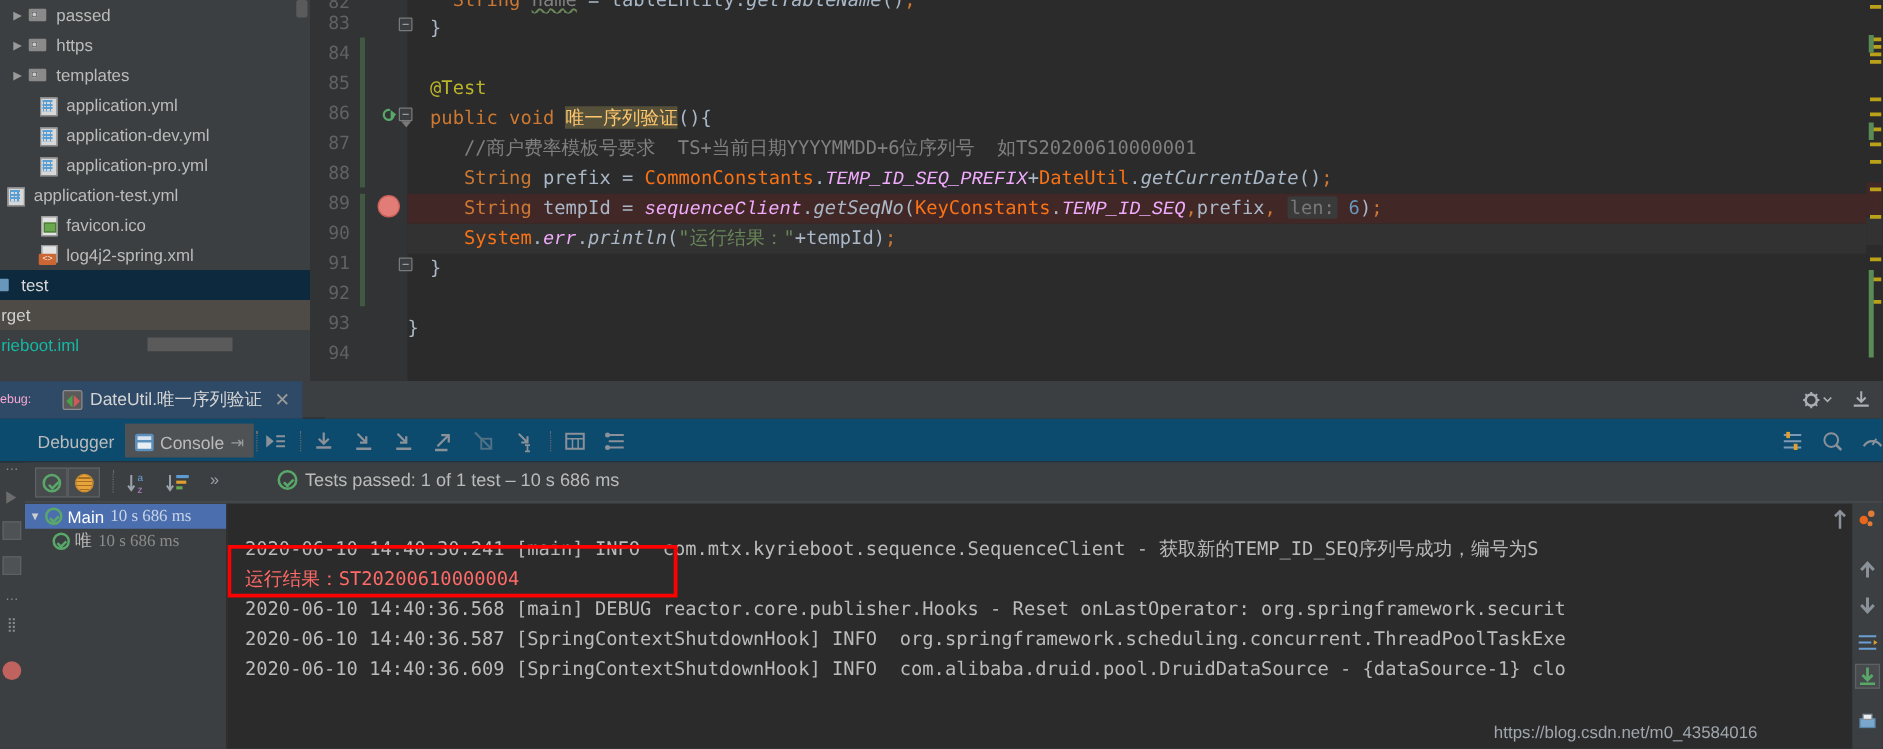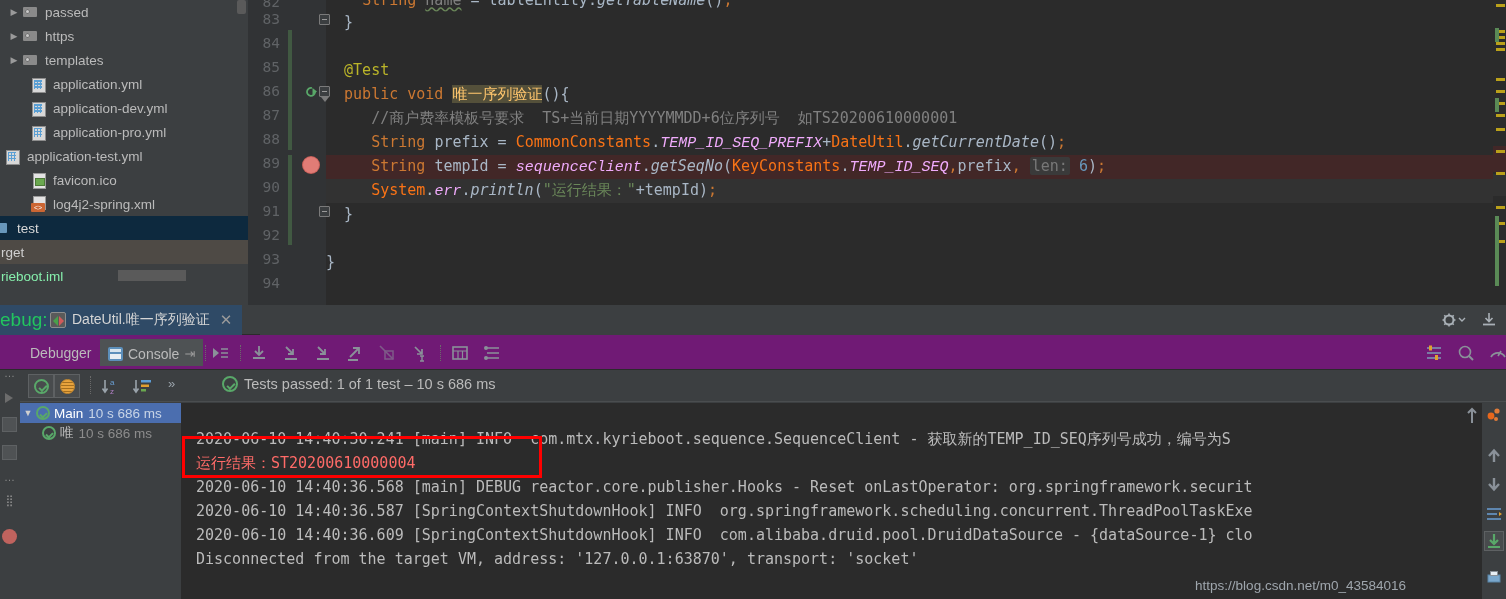--- a/index.html
+++ b/index.html
@@ -113,21 +113,21 @@
   .tree-row.sel-blue {
     background: #0d293e;
     color: #d8d8d8;
     width: 248px;
   }
   .tree-row.sel-gray {
     background: #4e4a45;
     color: #cfcfcf;
     width: 248px;
   }
-  .tree-row.iml-row { color: #86efac; }
+  .tree-row.iml-row { color: #14b8a6; }
   .tree-row.iml-row .hlbar {
     position: absolute; left: 118px; top: 6px;
     width: 68px; height: 11px; background: #5a5a5a;
   }
 
   
   .tree-scroll-nub {
     position: absolute; right: 2px; top: 0; width: 9px; height: 14px;
     background: #5a5a5a; border-radius: 2px;
   }
@@ -239,21 +239,21 @@
   }
 
   
   .tabs-row {
     position: absolute; left: 0; top: 0; width: 1506px; height: 30px;
     background: #3c3f41;
     border-bottom: 1px solid #2b2b2b;
   }
   .debug-label {
     position: absolute; left: 0; top: 0; height: 44px; line-height: 30px;
-    color: #22c55e; font-size: 19px;
+    color: #f9a8d4; font-size: 10px;
     padding-left: 0px;
     background: #31517a00;
   }
   .debug-label-bg {
     position: absolute; left: 0; top: 0; width: 40px; height: 30px;
     background: #2f4a66;
   }
   .run-tab {
     position: absolute; left: 40px; top: 0; height: 30px;
     display: flex; align-items: center; gap: 6px;
@@ -286,21 +286,21 @@
     position: absolute; right: 36px; top: 7px; width: 30px; height: 16px;
     color: #a0a0a0; font-size: 14px;
   }
   .dl-btn {
     position: absolute; right: 8px; top: 6px; width: 18px; height: 18px;
   }
 
   
   .subbar {
     position: absolute; left: 0; top: 30px; width: 1506px; height: 35px;
-    background: #701a75;
+    background: #0c4a6e;
     border-bottom: 1px solid #2b2b2b;
   }
   .sub-tab {
     position: absolute; top: 4px; height: 27px;
     display: flex; align-items: center; gap: 5px;
     padding: 0 8px;
     color: #bbbbbb; font-size: 14px;
   }
   .sub-tab.active {
     background: #4e5254;
@@ -390,21 +390,21 @@
   .tt-ok {
     width: 14px; height: 14px; flex: 0 0 14px; margin-right: 4px;
     border-radius: 50%; border: 2px solid #59a869; position: relative;
   }
   .tt-ok::after {
     content: ""; position: absolute; left: 2px; top: 3.5px;
     width: 5px; height: 3px;
     border-left: 2px solid #59a869; border-bottom: 2px solid #59a869;
     transform: rotate(-45deg);
   }
-  .tt-time { color: #8c8c8c; margin-left: 5px; }
+  .tt-time { color: #8c8c8c; margin-left: 5px; font-family: Liberation Serif, serif; }
   .tt-row.sel .tt-time { color: #c8d4e6; }
 
   
   .console {
     position: absolute; left: 182px; top: 98px; width: 1300px; height: 196px;
     background: #2b2b2b;
     font-family: "DejaVu Sans Mono", monospace;
     font-size: 15px;
     overflow: hidden;
   }
@@ -761,21 +761,20 @@
         <span class="tt-time">10 s 686 ms</span>
       </div>
     </div>
 
     <div class="console">
       <div class="c-line" style="top:24px">2020-06-10 14:40:30.241 [main] INFO  com.mtx.kyrieboot.sequence.SequenceClient - 获取新的TEMP_ID_SEQ序列号成功，编号为S</div>
       <div class="c-line c-red" style="top:48px">运行结果：ST20200610000004</div>
       <div class="c-line" style="top:72px">2020-06-10 14:40:36.568 [main] DEBUG reactor.core.publisher.Hooks - Reset onLastOperator: org.springframework.securit</div>
       <div class="c-line" style="top:96px">2020-06-10 14:40:36.587 [SpringContextShutdownHook] INFO  org.springframework.scheduling.concurrent.ThreadPoolTaskExe</div>
       <div class="c-line" style="top:120px">2020-06-10 14:40:36.609 [SpringContextShutdownHook] INFO  com.alibaba.druid.pool.DruidDataSource - {dataSource-1} clo</div>
-      <div class="c-line" style="top:144px">Disconnected from the target VM, address: '127.0.0.1:63870', transport: 'socket'</div>
 
       <div class="red-box"></div>
 
       <div class="watermark">https://blog.csdn.net/m0_43584016</div>
 
       <div class="c-scroll-arrow">
         <svg width="16" height="22" viewBox="0 0 16 22">
             <path d="M8 4 v14 M4 8 L8 4 L12 8" stroke="#8a9199" stroke-width="2" fill="none"></path>
           </svg>
       </div>

